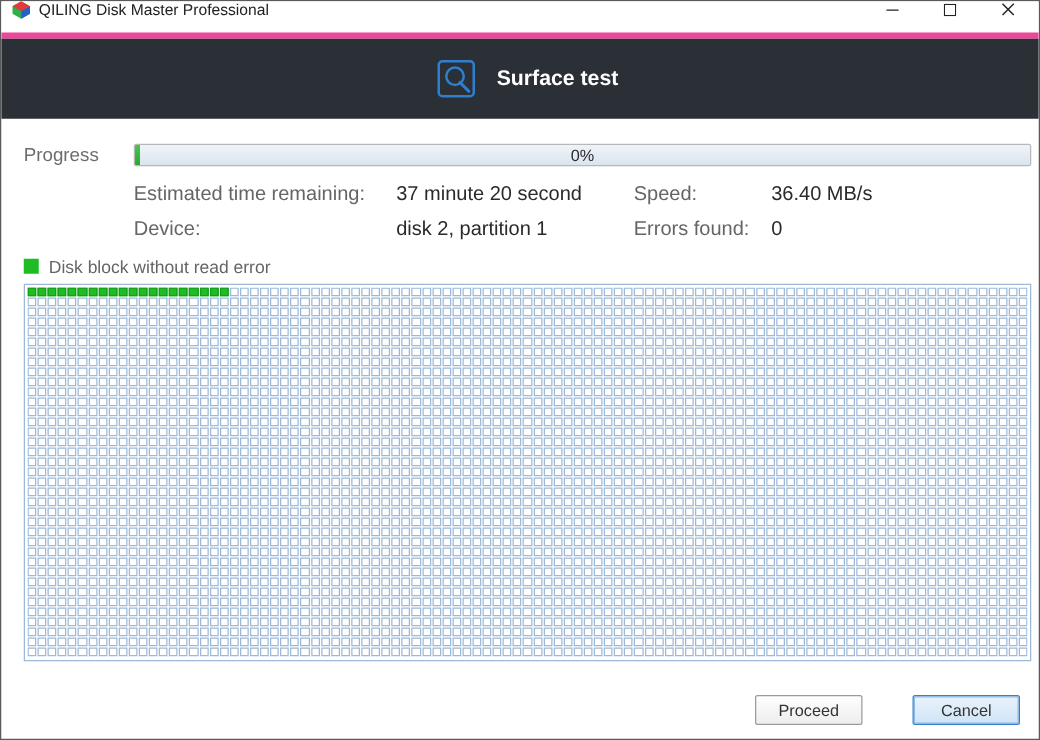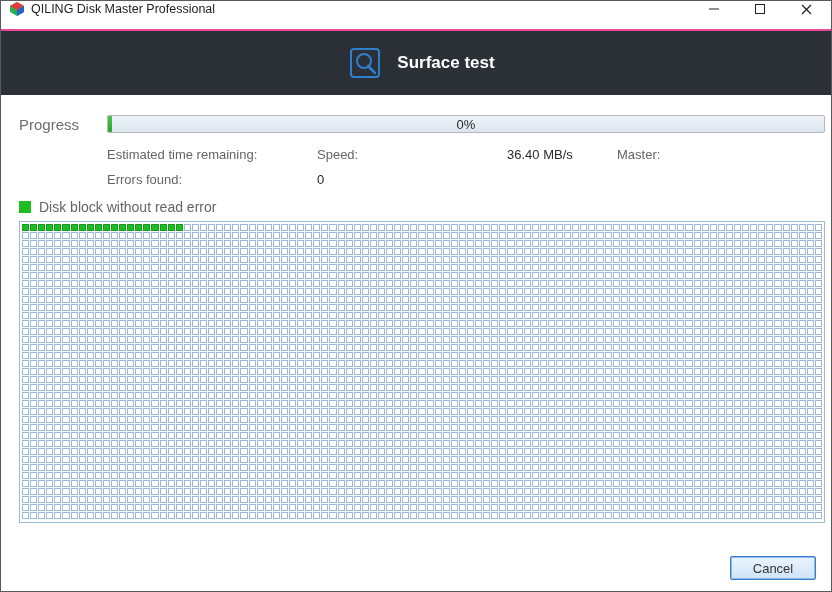--- a/index.html
+++ b/index.html
@@ -12,21 +12,21 @@
     overflow: hidden;
     border: 1px solid #5a5a5a;
   }
   
   .titlebar {
     height: 30px;
     display: flex;
     align-items: center;
     padding: 0 2px 12px 8px;
     background: #fff;
-    border-bottom: 2px solid #ec4899;
+    border-bottom: 5px solid #ec4899;
   }
   .titlebar .app-icon {
     width: 16px; height: 16px;
     margin-right: 6px;
     position: relative;
   }
   .titlebar .title-text {
     font-size: 12.5px;
     color: #222;
   }
@@ -89,21 +89,21 @@
     display:flex; align-items:center; justify-content:center;
     font-size: 13px;
     color:#2a2a2a;
   }
 
   .info-grid {
     margin-left: 88px;
     display: grid;
     grid-template-columns: 210px 190px 110px 1fr;
     row-gap: 10px;
-    font-size: 13px;
+    font-size: 16px;
     color:#656565;
     margin-bottom: 12px;
   }
   .info-grid .v { color:#2a2a2a; }
 
   .legend {
     display:flex;
     align-items:center;
     gap: 30px;
     font-size: 14px;
@@ -212,24 +212,26 @@
   <div class="progress-row">
     <span class="progress-label">Progress</span>
     <div class="progress-container">
       <div class="progress-fill"></div>
       <div class="progress-text">0%</div>
     </div>
   </div>
 
   <div class="info-grid">
     <span class="lbl">Estimated time remaining:</span>
+    <span class="v">37 minute 20 second</span>
     <span class="lbl">Speed:</span>
     <span class="v">36.40 MB/s</span>
 
-    <span class="lbl">Master:</span>
+    <span class="lbl">Device:</span>
+    <span class="v">disk 2, partition 1</span>
     <span class="lbl">Errors found:</span>
     <span class="v">0</span>
   </div>
 
   <div class="legend">
     <div class="legend-item">
       <span class="sq sq-green"></span>
       <span>Disk block without read error</span>
     </div>
   </div>
@@ -3898,14 +3900,15 @@
         <div class="cell"></div>
         <div class="cell"></div>
         <div class="cell"></div>
         <div class="cell"></div>
       </div>
   </div>
 
 </div>
 
 <div class="button-row">
+  <div class="btn">Proceed</div>
   <div class="btn primary">Cancel</div>
 </div>
 
 </body></html>

